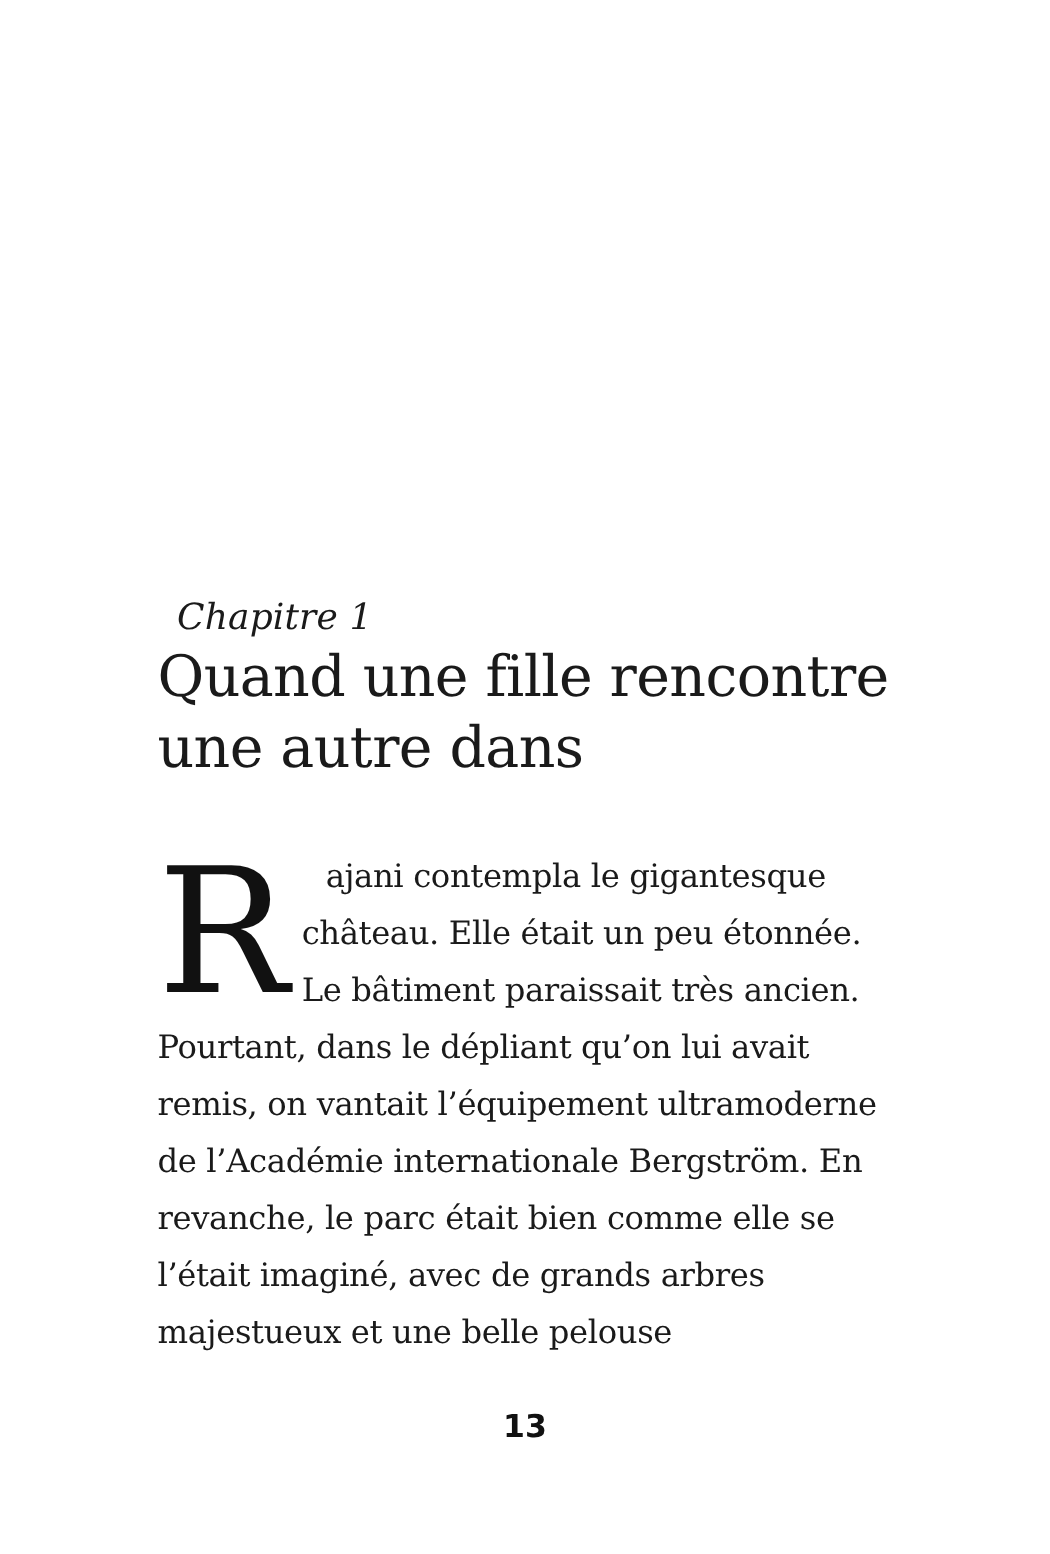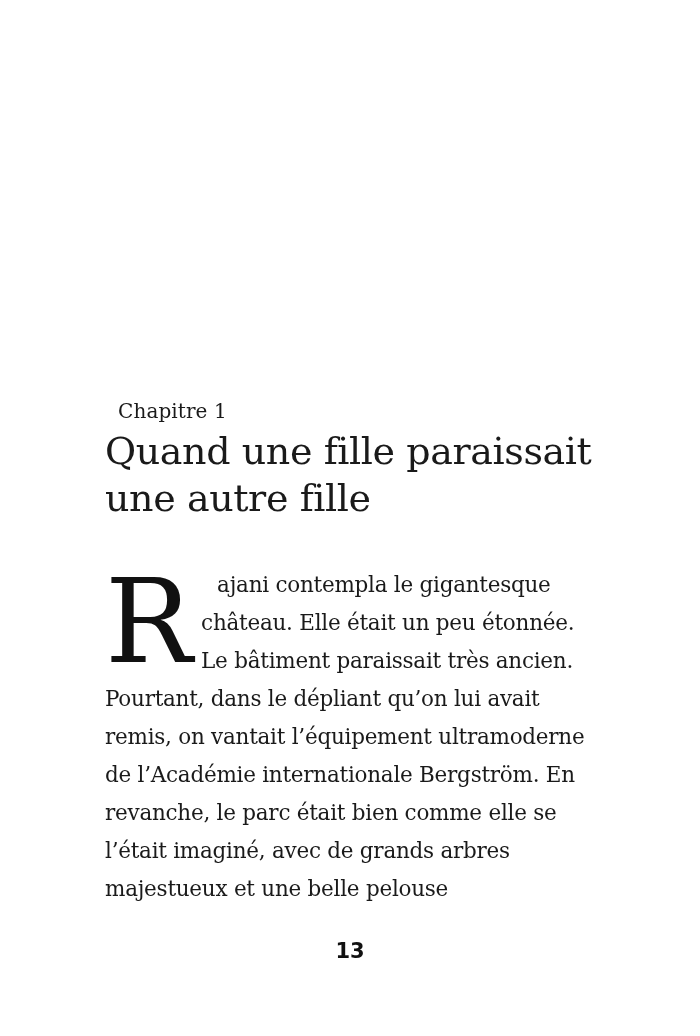--- a/index.html
+++ b/index.html
@@ -27,21 +27,22 @@
   
   .text-block {
     position: absolute;
     left: 105px;
     top: 398px;
     width: 492px;
   }
 
   .chapter-label {
     font-family: "DejaVu Serif", serif;
-    font-size: 20px;
+    font-style: italic;
+    font-size: 24px;
     line-height: 26px;
     letter-spacing: 0.1px;
     color: #1a1a1a;
     margin-left: 13px;
     margin-bottom: 4px;
     white-space: nowrap;
   }
 
   .chapter-title {
     font-family: "DejaVu Serif", serif;
@@ -103,22 +104,22 @@
 </head>
 <body>
 
 <div class="page">
 
   <div class="text-block">
 
     <div class="chapter-label">Chapitre 1</div>
 
     <h1 class="chapter-title">
-      <span class="title-line">Quand une fille paraissait</span>
-      <span class="title-line">une autre fille</span>
+      <span class="title-line">Quand une fille rencontre</span>
+      <span class="title-line">une autre dans</span>
     </h1>
 
     <div class="body-copy">
       <span class="drop-cap">R</span><span class="para-text">ajani contempla le gigantesque château. Elle était un peu étonnée. Le bâtiment paraissait très ancien. Pourtant, dans le dépliant qu’on lui avait remis, on vantait l’équipement ultramoderne de l’Académie internationale Bergström. En revanche, le parc était bien comme elle se l’était imaginé, avec de grands arbres majestueux et une belle pelouse</span>
     </div>
 
   </div>
 
   <div class="folio">13</div>
 

